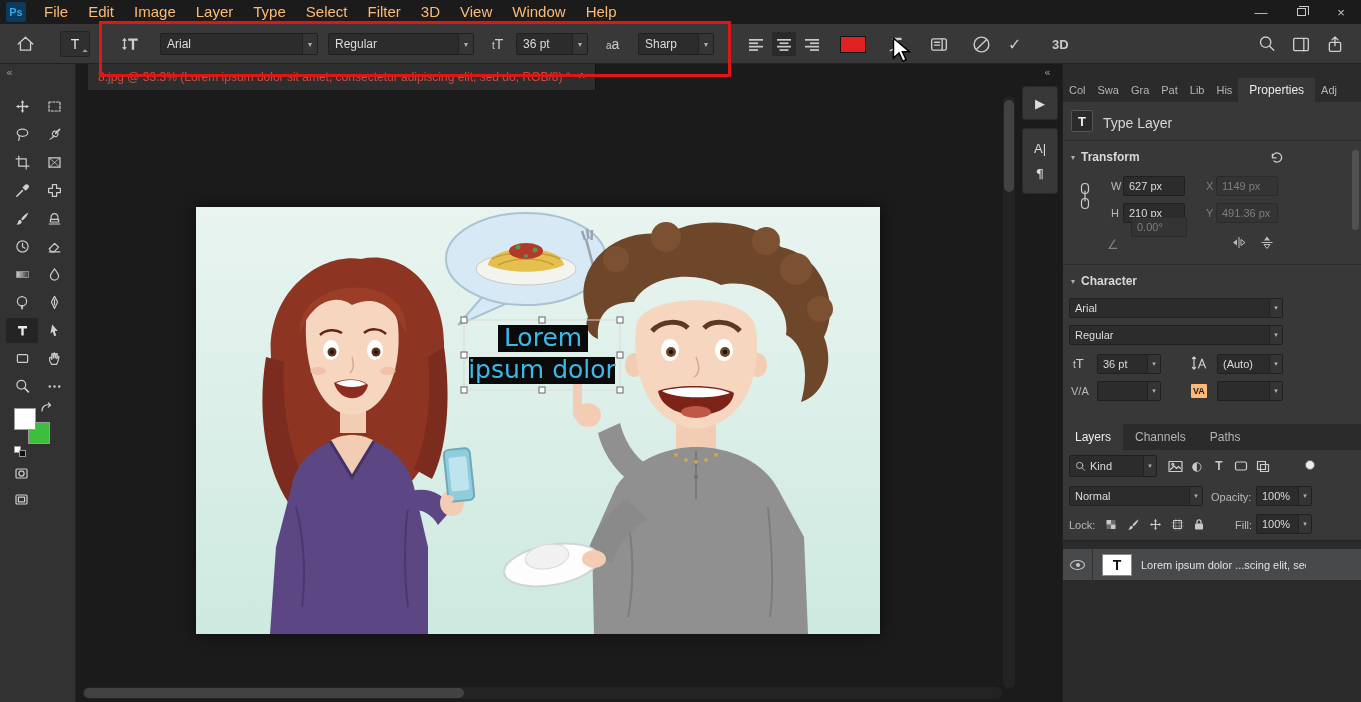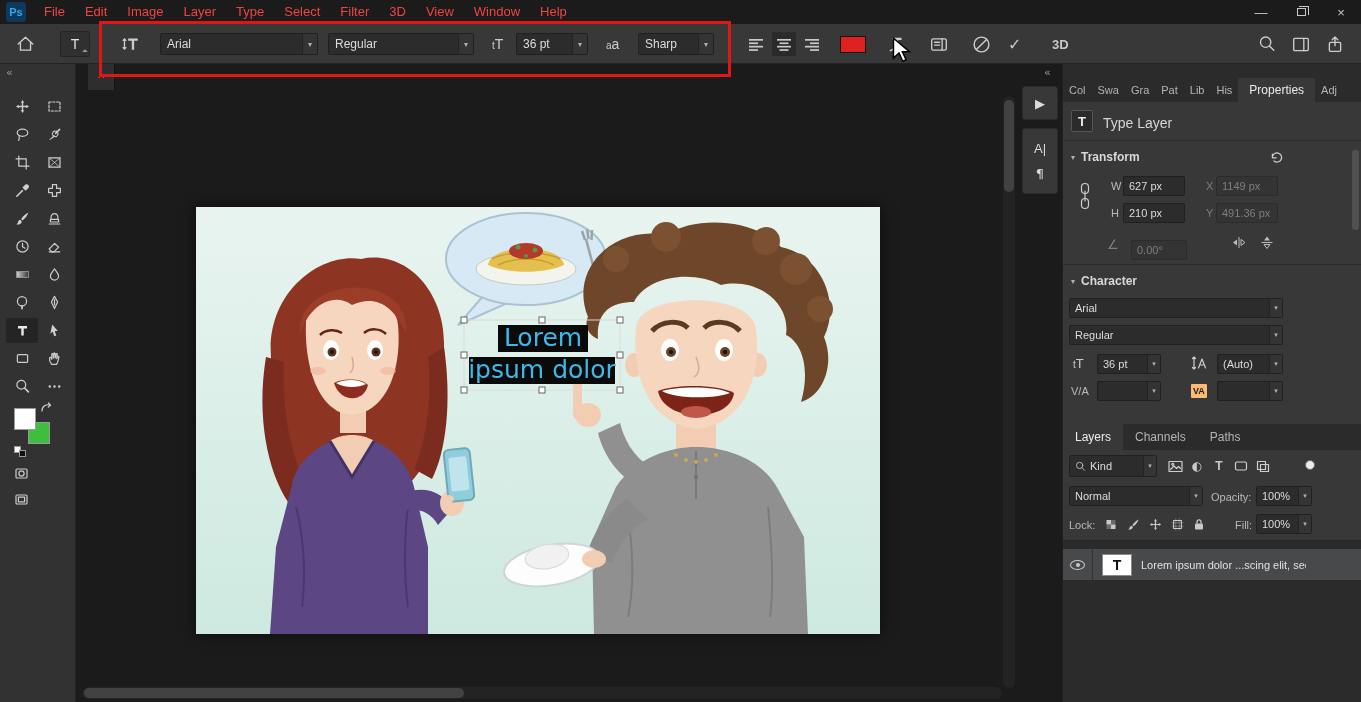--- a/index.html
+++ b/index.html
@@ -5,21 +5,21 @@
 *{box-sizing:border-box;margin:0;padding:0}
 html,body{background:#111}
 body{font-family:"Liberation Sans","DejaVu Sans",sans-serif}
 #app{position:relative;width:1361px;height:702px;background:#323232;overflow:hidden;color:#d4d4d4;font-size:12px;user-select:none}
 svg{display:block}
 .g{font-family:"DejaVu Sans",sans-serif}
 
 
 #menubar{position:absolute;left:0;top:0;width:100%;height:24px;background:#1b1b1b;display:flex;align-items:center;z-index:6}
 .pslogo{width:20px;height:20px;margin:0 8px 0 6px;border-radius:2px;background:#0d3a5c;color:#35a7e8;font-size:11px;font-weight:700;display:flex;align-items:center;justify-content:center}
-.mi{padding:0 10px;line-height:24px;font-size:13px;color:#ef4444;cursor:default}
+.mi{padding:0 10px;line-height:24px;font-size:15px;color:#fdba74;cursor:default}
 .winbtns{margin-left:auto;display:flex;height:24px}
 .wb{width:40px;display:flex;align-items:center;justify-content:center;color:#c9c9c9;font-size:13px}
 .maxicon{width:9px;height:8px;border:1px solid #c9c9c9;position:relative}
 .maxicon::before{content:"";position:absolute;left:1.5px;top:-3.5px;width:9px;height:8px;border-top:1px solid #c9c9c9;border-right:1px solid #c9c9c9}
 
 
 #optionsbar{position:absolute;left:0;top:24px;width:100%;height:40px;background:#383838;border-bottom:1px solid #232323;z-index:5}
 .ob{position:absolute;top:0;height:40px;display:flex;align-items:center}
 .dd{background:#2c2c2c;border:1px solid #202020;border-radius:2px;height:22px;display:flex;align-items:center;color:#dcdcdc;font-size:12px;padding-left:6px}
 .dd .arw{margin-left:auto;width:15px;align-self:stretch;display:flex;align-items:center;justify-content:center;color:#b0b0b0;font-size:8px;border-left:1px solid #222;background:#343434}
@@ -253,20 +253,21 @@
     <div class="ob" style="left:1326px">
       <svg width="18" height="18" viewBox="0 0 16 16" class="tsvg">
         <rect x="3" y="6.5" width="10" height="8" rx="1"></rect>
           <path d="M8 9.5 V1.8 M5.5 4.2 L8 1.8 L10.5 4.2"></path>
       </svg>
     </div>
   </div>
 
   <div id="tabbar">
     <div class="doctab">
+      <span class="t">8.jpg @ 33.3% (Lorem ipsum dolor sit amet, consectetur adipiscing elit, sed do, RGB/8) *</span>
       <span class="c">^</span>
     </div>
   </div>
 
   <div id="toolstrip">
     <span class="collapse g" style="left:6px;top:2px">«</span>
     <div class="tools">
       <span class="tool">
           <svg width="15" height="15" viewBox="0 0 15 15">
             <path d="M7.5 1 9.2 3.7 8.2 3.7 8.2 6.8 11.3 6.8 11.3 5.8 14 7.5 11.3 9.2 11.3 8.2 8.2 8.2 8.2 11.3 9.2 11.3 7.5 14 5.8 11.3 6.8 11.3 6.8 8.2 3.7 8.2 3.7 9.2 1 7.5 3.7 5.8 3.7 6.8 6.8 6.8 6.8 3.7 5.8 3.7 Z" fill="#cfcfcf"></path>
@@ -610,21 +611,21 @@
       <div class="pibox" style="left:60px;top:74px;width:62px">627 px</div>
       <span class="plbl dim" style="left:143px;top:78px">X</span>
       <div class="pibox dis" style="left:153px;top:74px;width:62px">1149 px</div>
 
       <span class="plbl" style="left:48px;top:105px">H</span>
       <div class="pibox" style="left:60px;top:101px;width:62px">210 px</div>
       <span class="plbl dim" style="left:143px;top:105px">Y</span>
       <div class="pibox dis" style="left:153px;top:101px;width:62px">491.36 px</div>
 
       <span class="plbl dim g" style="left:44px;top:135px;font-size:13px">∠</span>
-      <div class="pibox dis" style="left:68px;top:138px;width:56px">0.00°</div>
+      <div class="pibox dis" style="left:68px;top:115px;width:56px">0.00°</div>
       <svg style="position:absolute;left:168px;top:133px" width="16" height="15" viewBox="0 0 16 15">
         <path d="M2 7.5 L6 4.5 V10.5 Z" fill="#bdbdbd"></path>
           <line x1="8" y1="2" x2="8" y2="13" stroke="#bdbdbd"></line>
           <path d="M14 7.5 L10 4.5 V10.5 Z" fill="none" stroke="#bdbdbd"></path>
       </svg>
       <svg style="position:absolute;left:196px;top:133px;transform:rotate(90deg)" width="16" height="15" viewBox="0 0 16 15">
         <path d="M2 7.5 L6 4.5 V10.5 Z" fill="#bdbdbd"></path>
           <line x1="8" y1="2" x2="8" y2="13" stroke="#bdbdbd"></line>
           <path d="M14 7.5 L10 4.5 V10.5 Z" fill="none" stroke="#bdbdbd"></path>
       </svg>

